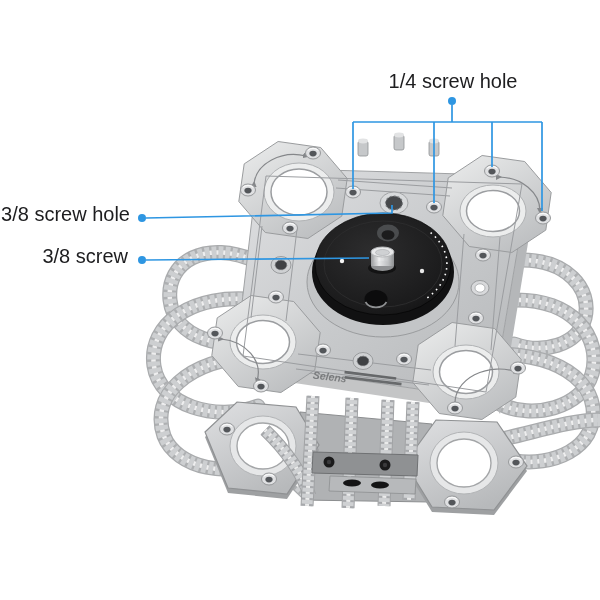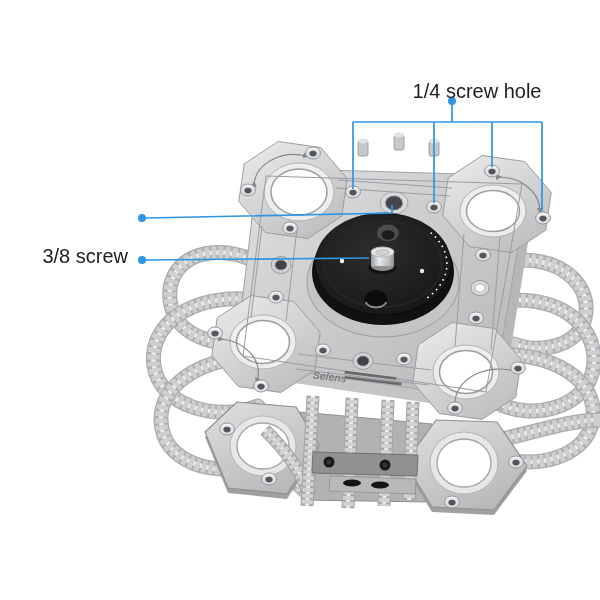--- a/index.html
+++ b/index.html
@@ -10,21 +10,21 @@
     overflow:hidden;
   }
   .stage{position:relative;width:600px;height:600px;}
   .stage svg{position:absolute;left:0;top:0;}
   .callout-label{
     position:absolute;
     color:var(--label-text,#1d1d1f);
     font:400 20px/1.05 "Liberation Sans", sans-serif;
     white-space:nowrap;
   }
-  #lbl-quarter{left:453px;top:81px;transform:translateX(-50%);margin-left:24px;}
+  #lbl-quarter{left:453px;top:71px;transform:translateX(-50%);}
   #lbl-hole38{right:470px;top:204px;text-align:right;}
   #lbl-screw38{right:472px;top:246px;}
 
   
   .cbl0{fill:none;stroke:#a9abad;stroke-width:15;stroke-linecap:round;}
   .cbl {fill:none;stroke:#cdcfd1;stroke-width:12.5;stroke-linecap:round;}
   .cbl2{fill:none;stroke:#8f9193;stroke-width:12.5;stroke-dasharray:2.2 4.6;opacity:.5;}
   .cbl3{fill:none;stroke:#f5f5f5;stroke-width:4.5;stroke-dasharray:2.2 4.6;opacity:.9;}
   .vcbl0{fill:none;stroke:#a0a2a4;stroke-width:13;}
   .vcbl {fill:none;stroke:#cfd1d3;stroke-width:11;}
@@ -313,15 +313,16 @@
 
     <polyline class="callout-line" points="146,218 392,213 392,205"></polyline>
     <circle class="callout-dot" cx="142" cy="218" r="4"></circle>
 
     <polyline class="callout-line" points="146,260 369,258"></polyline>
     <circle class="callout-dot" cx="142" cy="260" r="4"></circle>
   </g>
 </svg>
 
 <div class="callout-label" id="lbl-quarter">1/4 screw hole</div>
+<div class="callout-label" id="lbl-hole38">3/8 screw hole</div>
 <div class="callout-label" id="lbl-screw38">3/8 screw</div>
 
 </div>
 
 </body></html>

